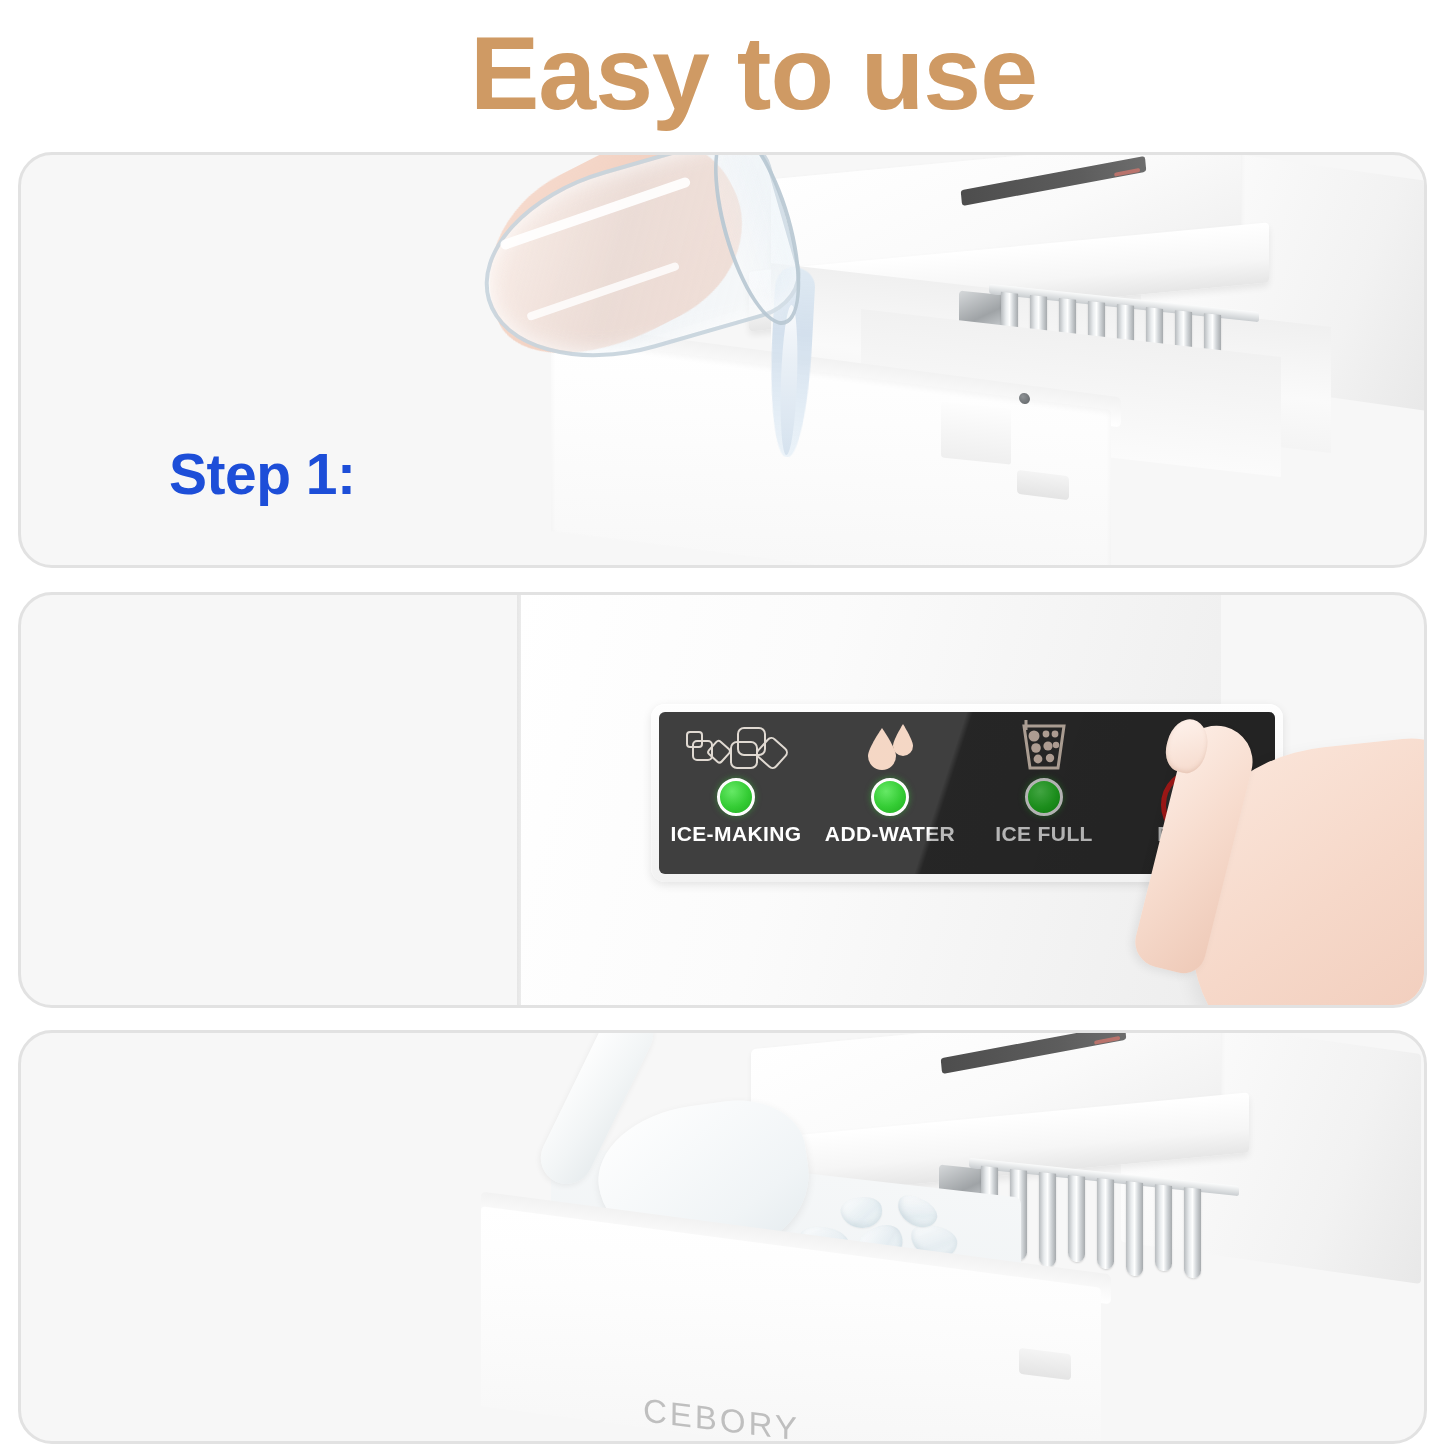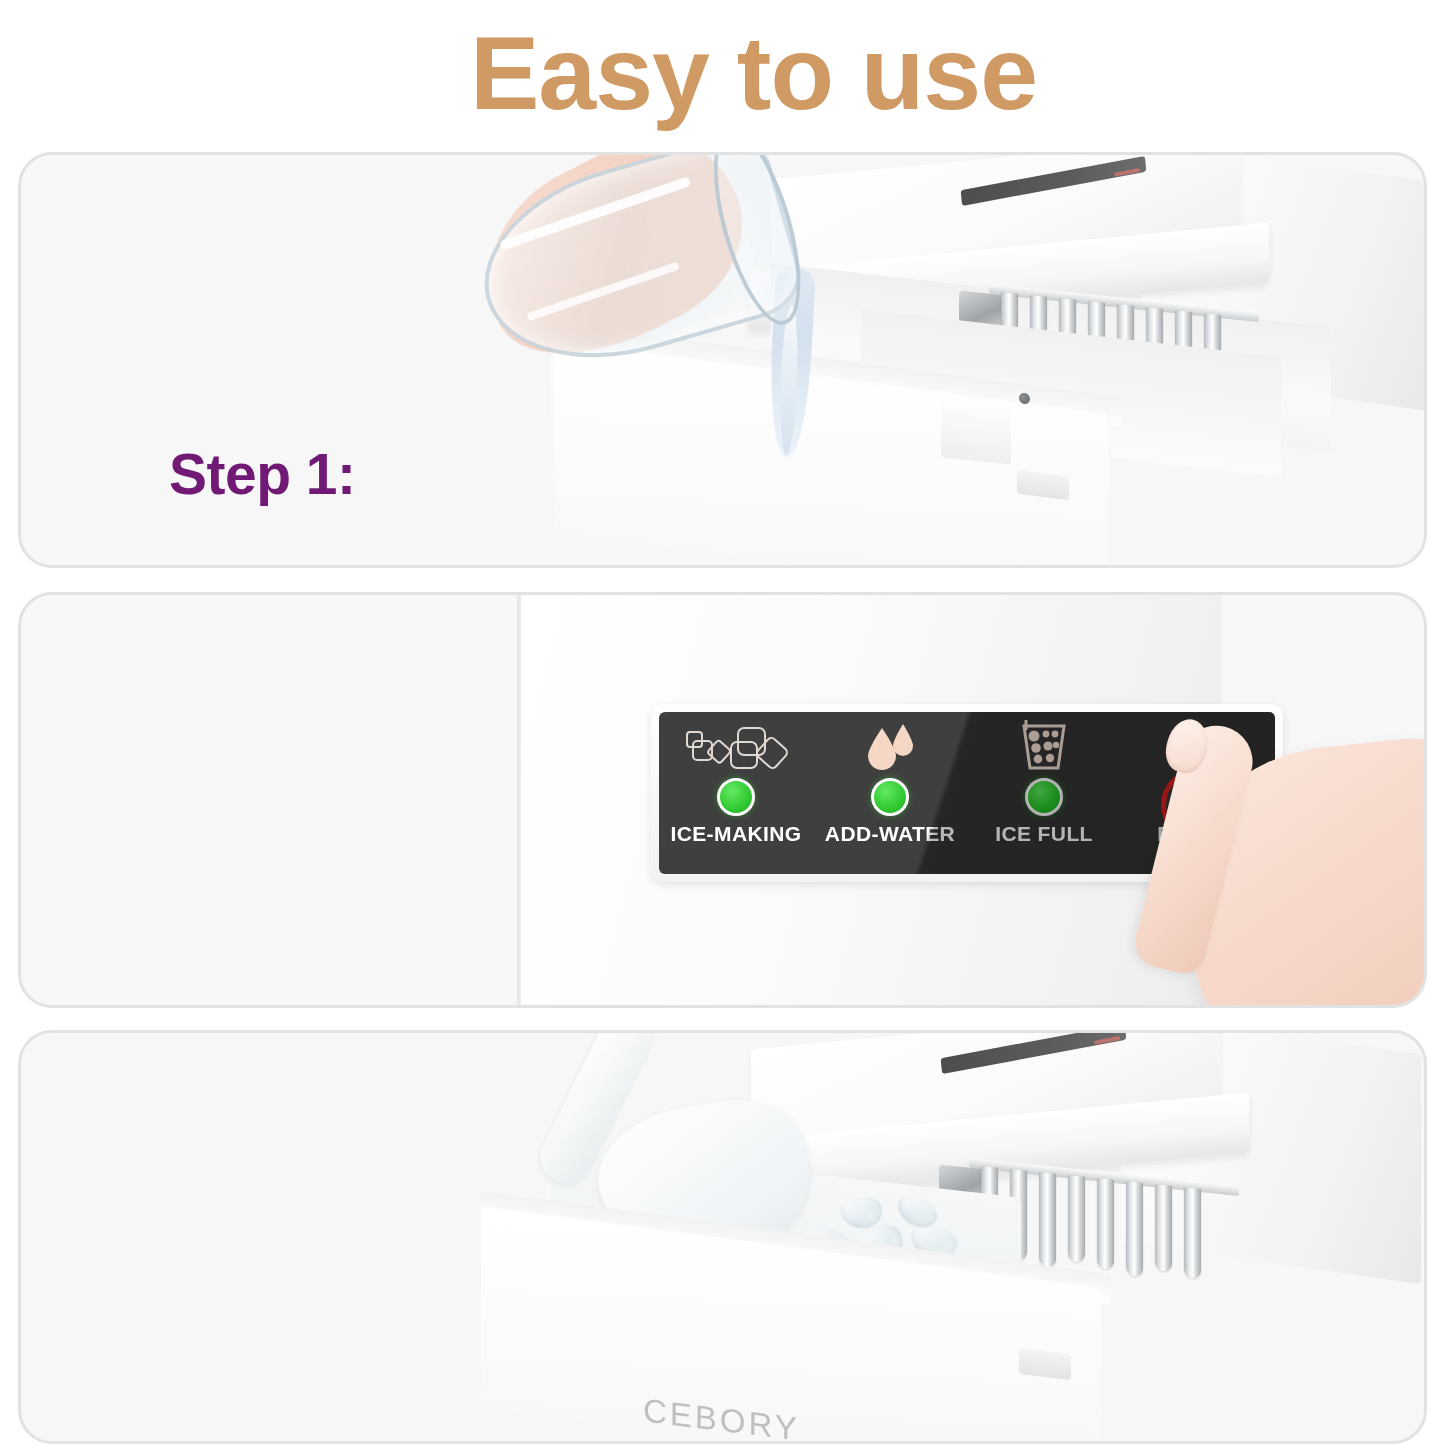--- a/index.html
+++ b/index.html
@@ -36,21 +36,21 @@
   #card1{top:152px;height:416px;}
   #card2{top:592px;height:416px;}
   #card3{top:1030px;height:414px;}
 
   .card-inner{position:absolute;inset:0;}
 
   
   .step-text{
     position:absolute;
     left:148px;
-    color:#701a75;
+    color:#1d4ed8;
     z-index:40;
   }
   .step-head{
     font-size:57px;font-weight:700;line-height:1.18;
     letter-spacing:-0.5px;
     white-space:nowrap;
   }
   .step-body{
     font-size:40px;font-weight:400;line-height:1.34;
     margin-top:6px;

